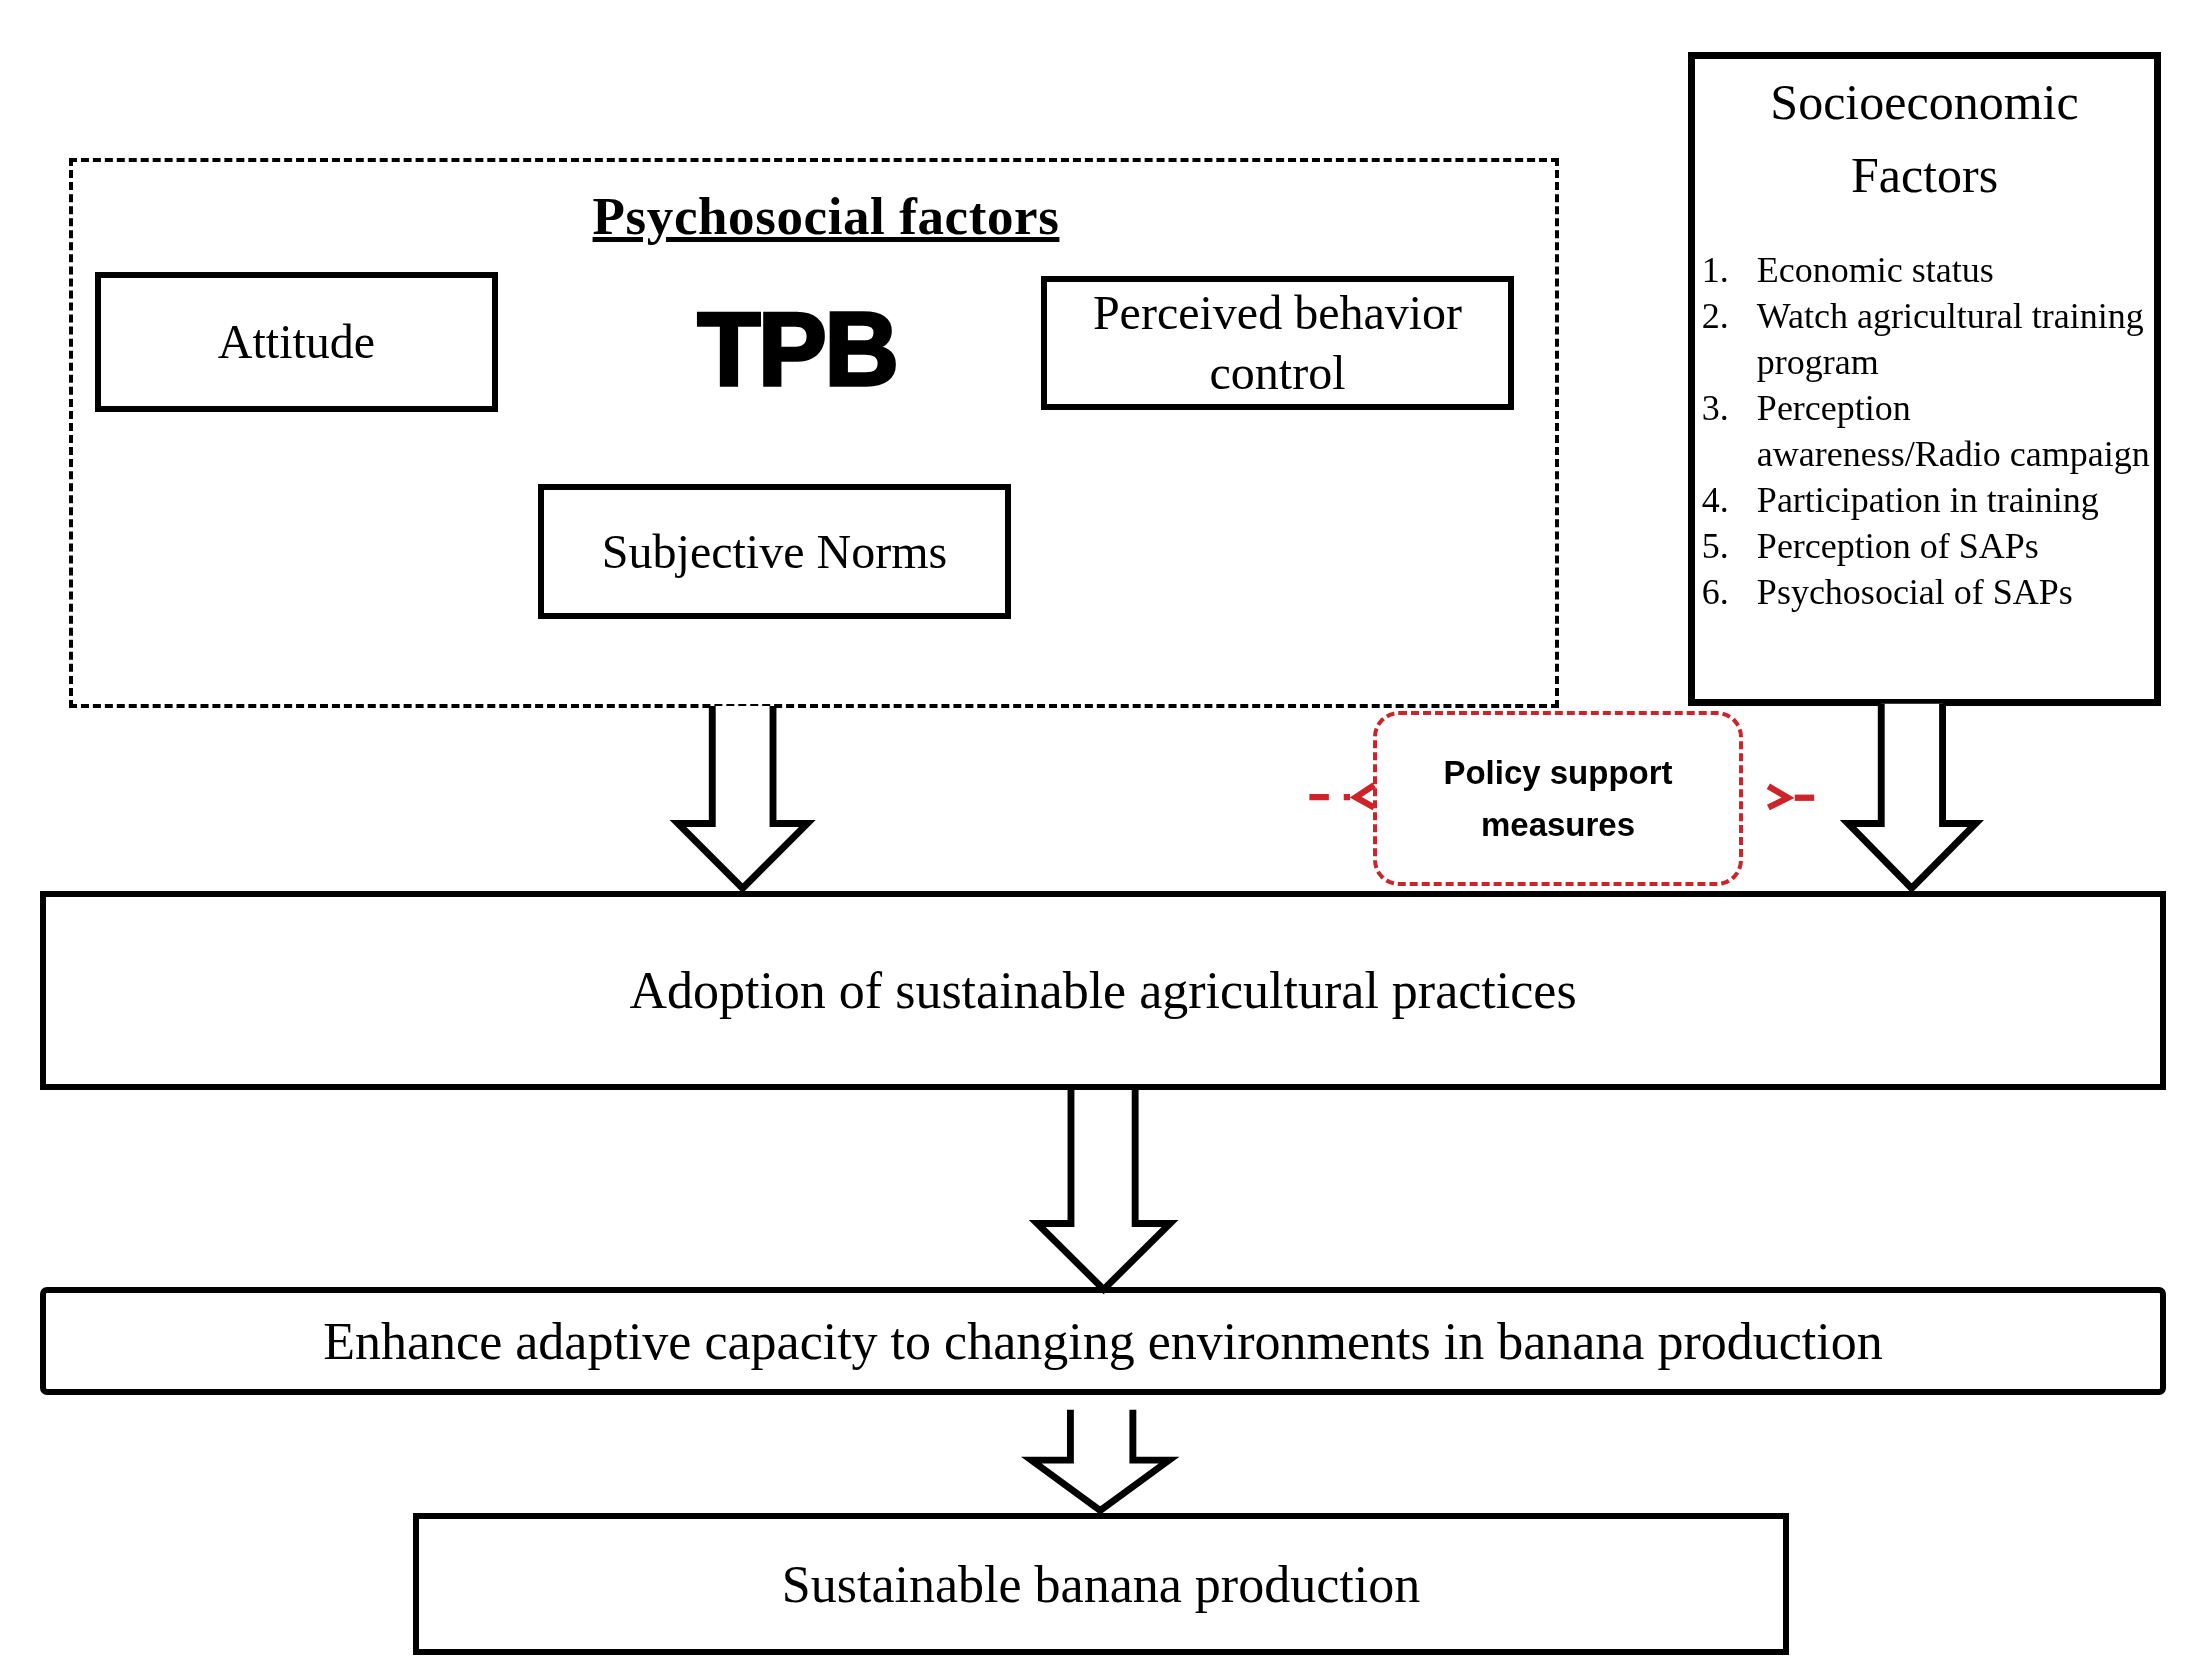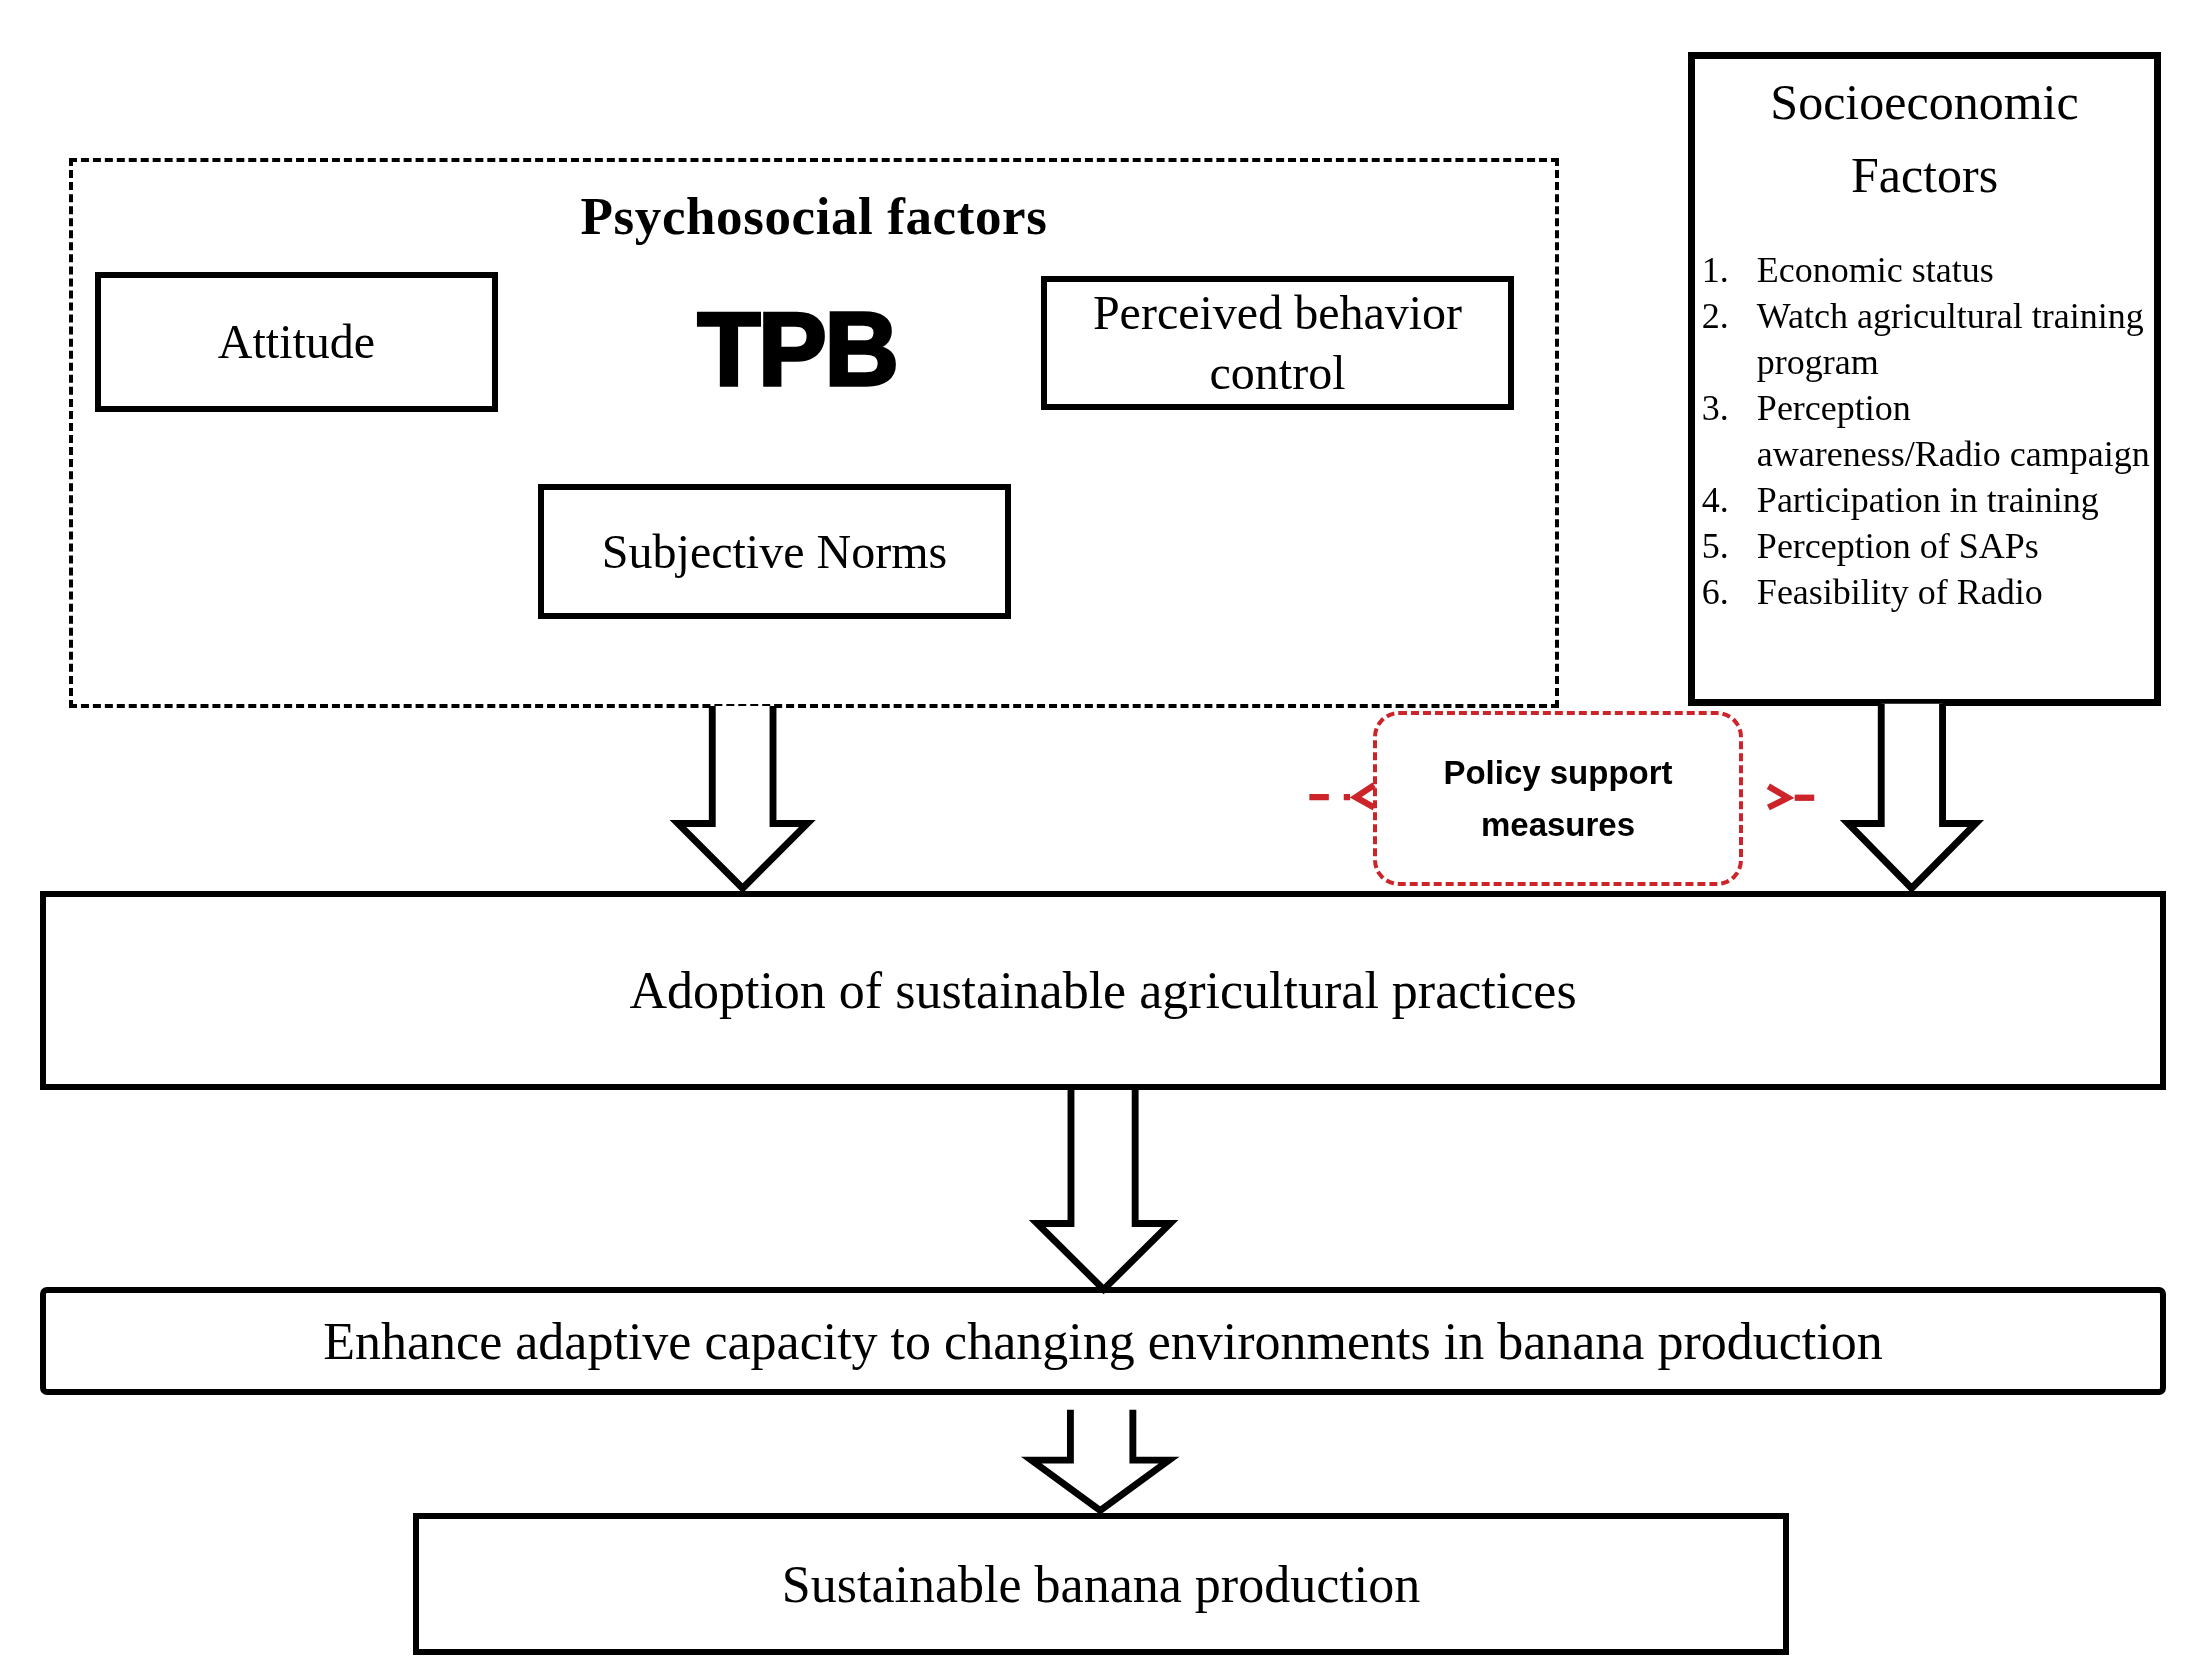--- a/index.html
+++ b/index.html
@@ -44,21 +44,21 @@
 
   svg.overlay{position:absolute;left:0;top:0;pointer-events:none;}
 </style>
 </head>
 <body>
 
 <div id="canvas">
 
   <div class="abs dashed-box" style="left:69px;top:158px;width:1490px;height:550px;"></div>
 
-  <div class="abs center psy-title" style="left:241px;top:178px;width:1146px;height:75px;">
+  <div class="abs center psy-title" style="left:253px;top:178px;width:1146px;height:75px;text-decoration:underline;">
     <span>Psychosocial factors</span>
   </div>
 
   <div class="abs solid center inner-label" style="left:95px;top:272px;width:403px;height:140px;text-align:right;">
     <span>Attitude</span>
   </div>
 
   <div class="abs center tpb" style="left:648px;top:287px;width:298px;height:126px;">
     <span>TPB</span>
   </div>
@@ -93,21 +93,21 @@
         <div class="soc-item">
           <span class="soc-num">4.</span>
           <span class="soc-text">Participation in training</span>
         </div>
         <div class="soc-item">
           <span class="soc-num">5.</span>
           <span class="soc-text">Perception of SAPs</span>
         </div>
         <div class="soc-item">
           <span class="soc-num">6.</span>
-          <span class="soc-text">Feasibility of Radio</span>
+          <span class="soc-text">Psychosocial of SAPs</span>
         </div>
       </div>
     </div>
   </div>
 
   <div class="abs policy-box vcenter" style="left:1373px;top:711px;width:370px;height:175px;">
     <div class="policy-label">
       <div>Policy support</div>
       <div>measures</div>
     </div>

